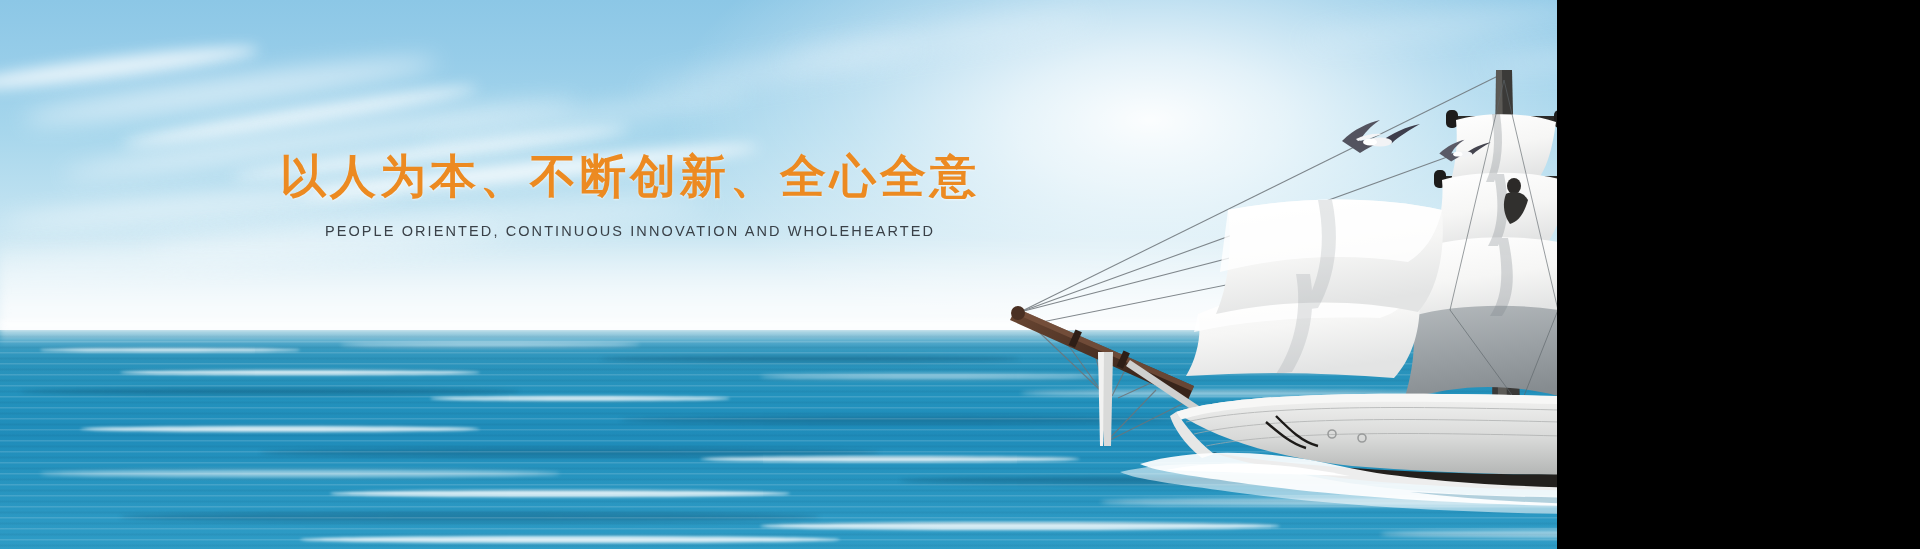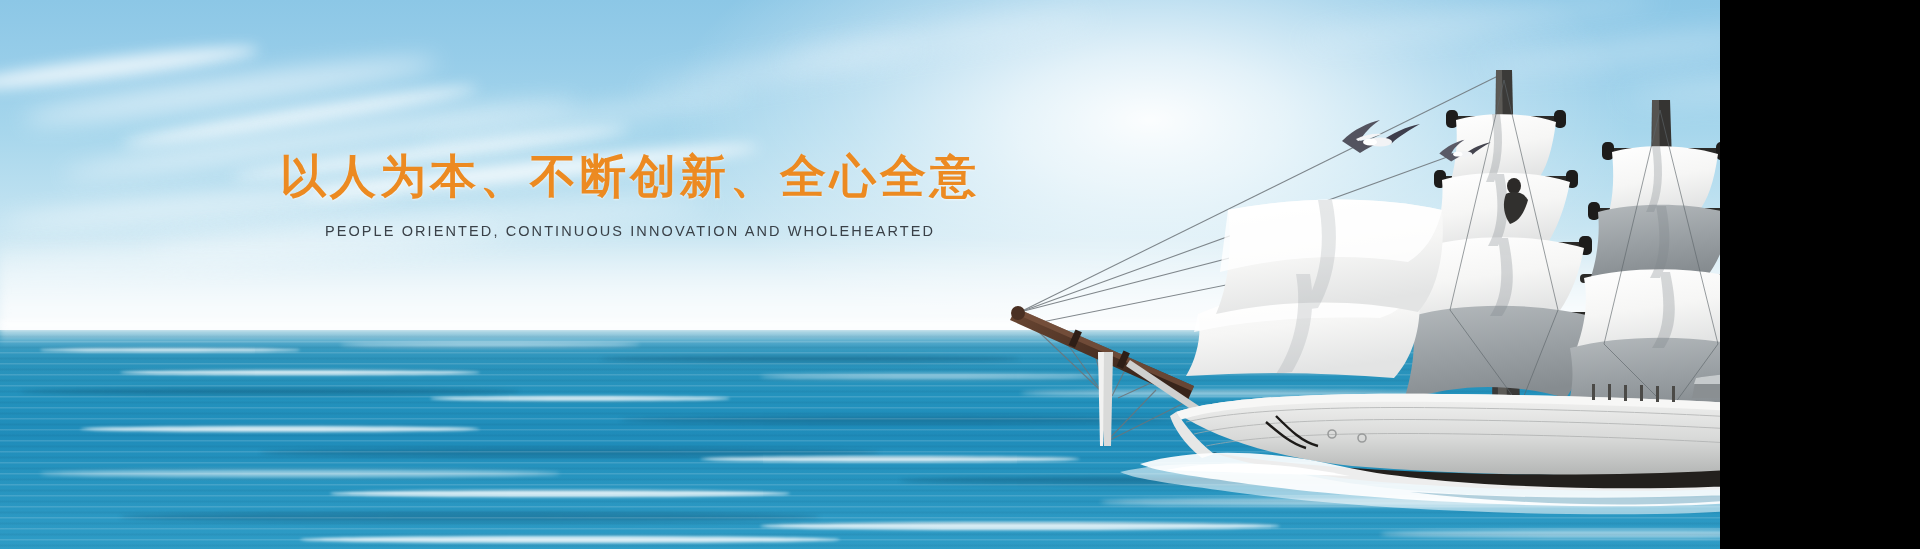--- a/index.html
+++ b/index.html
@@ -1,21 +1,21 @@
 <!DOCTYPE html>
 <html><head>
 <meta charset="utf-8">
 <style>
   * { margin:0; padding:0; box-sizing:border-box; }
   html,body { width:1920px; height:549px; overflow:hidden; background:#000; }
   body { font-family:"Liberation Sans", sans-serif; }
 
   .banner {
     position:relative;
-    width:1720px;
+    width:1557px;
     height:549px;
     overflow:hidden;
   }
 
   
   .sky {
     position:absolute; left:0; top:0; width:1920px; height:340px;
     background:
       radial-gradient(ellipse 620px 300px at 1150px 120px,
           rgba(255,255,255,0.96) 0%, rgba(255,255,255,0.72) 22%,

